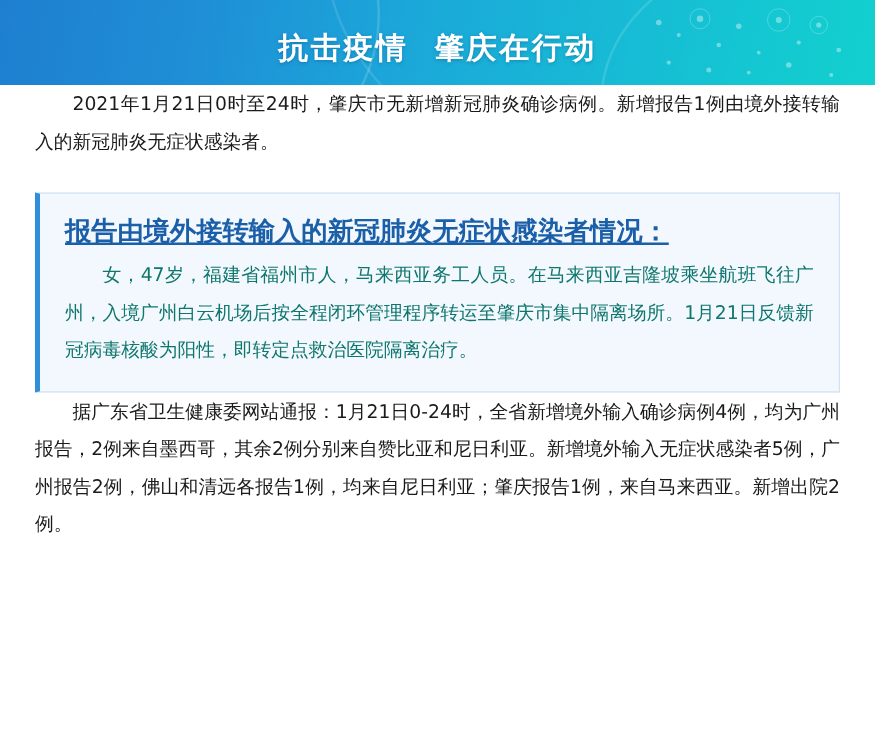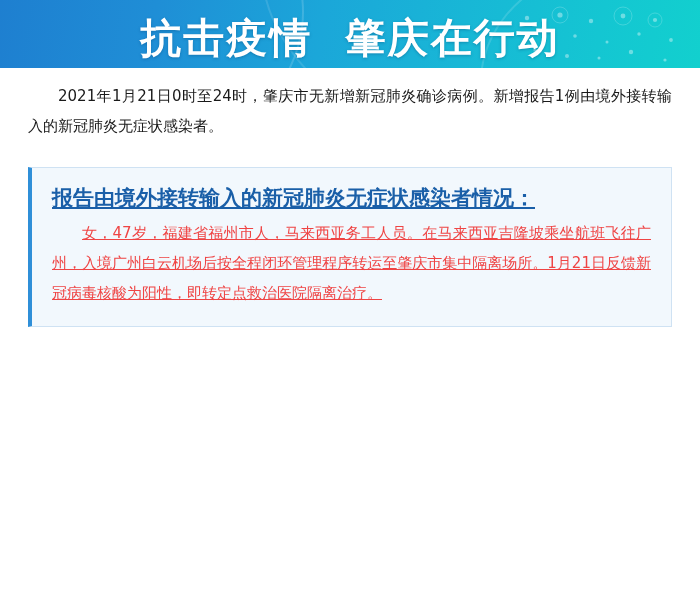--- a/index.html
+++ b/index.html
@@ -47,32 +47,32 @@
   }
   .banner-title {
     position: absolute;
     left: 0;
     top: 0;
     width: 700px;
     height: 76px;
     display: flex;
     align-items: center;
     justify-content: center;
-    font-size: 41px;
+    font-size: 24px;
     font-weight: bold;
     letter-spacing: 2px;
     color: #ffffff;
     text-shadow: 0 1px 3px rgba(0,60,110,0.35);
     font-family: "DejaVu Sans", "Liberation Sans", sans-serif;
     white-space: pre;
   }
 
   
   .content {
-    padding: 13px 28px;
+    padding: 0 28px;
     box-sizing: border-box;
   }
   p.para {
     margin: 0;
     font-size: 15px;
     line-height: 30px;
     text-indent: 2em;
     color: #1a1a1a;
     text-align: justify;
     font-family: "DejaVu Sans", "Liberation Sans", sans-serif;
@@ -97,25 +97,24 @@
     font-weight: bold;
     color: #1a5fa8;
     text-decoration: underline;
     text-indent: 0;
     font-family: "DejaVu Sans", "Liberation Sans", sans-serif;
   }
   .callout-body {
     margin: 0;
     font-size: 15px;
     line-height: 30px;
-    color: #ef4444;
+    color: #0f766e;
     text-indent: 2em;
     text-align: justify;
     font-family: "DejaVu Sans", "Liberation Sans", sans-serif;
-    text-decoration: underline;
   }
 </style>
 </head>
 <body>
 
 <div class="page">
 
   <div class="banner">
     <div class="swoosh sw1"></div>
     <div class="swoosh sw2"></div>
@@ -149,16 +148,17 @@
 
   <div class="content">
 
     <p class="para p-lead">2021年1月21日0时至24时，肇庆市无新增新冠肺炎确诊病例。新增报告1例由境外接转输入的新冠肺炎无症状感染者。</p>
 
     <div class="callout">
       <div class="callout-title">报告由境外接转输入的新冠肺炎无症状感染者情况：</div>
       <div class="callout-body">女，47岁，福建省福州市人，马来西亚务工人员。在马来西亚吉隆坡乘坐航班飞往广州，入境广州白云机场后按全程闭环管理程序转运至肇庆市集中隔离场所。1月21日反馈新冠病毒核酸为阳性，即转定点救治医院隔离治疗。</div>
     </div>
 
+    <p class="para p-after-box">据广东省卫生健康委网站通报：1月21日0-24时，全省新增境外输入确诊病例4例，均为广州报告，2例来自墨西哥，其余2例分别来自赞比亚和尼日利亚。新增境外输入无症状感染者5例，广州报告2例，佛山和清远各报告1例，均来自尼日利亚；肇庆报告1例，来自马来西亚。新增出院2例。</p>
 
 
   </div>
 </div>
 
 </body></html>

